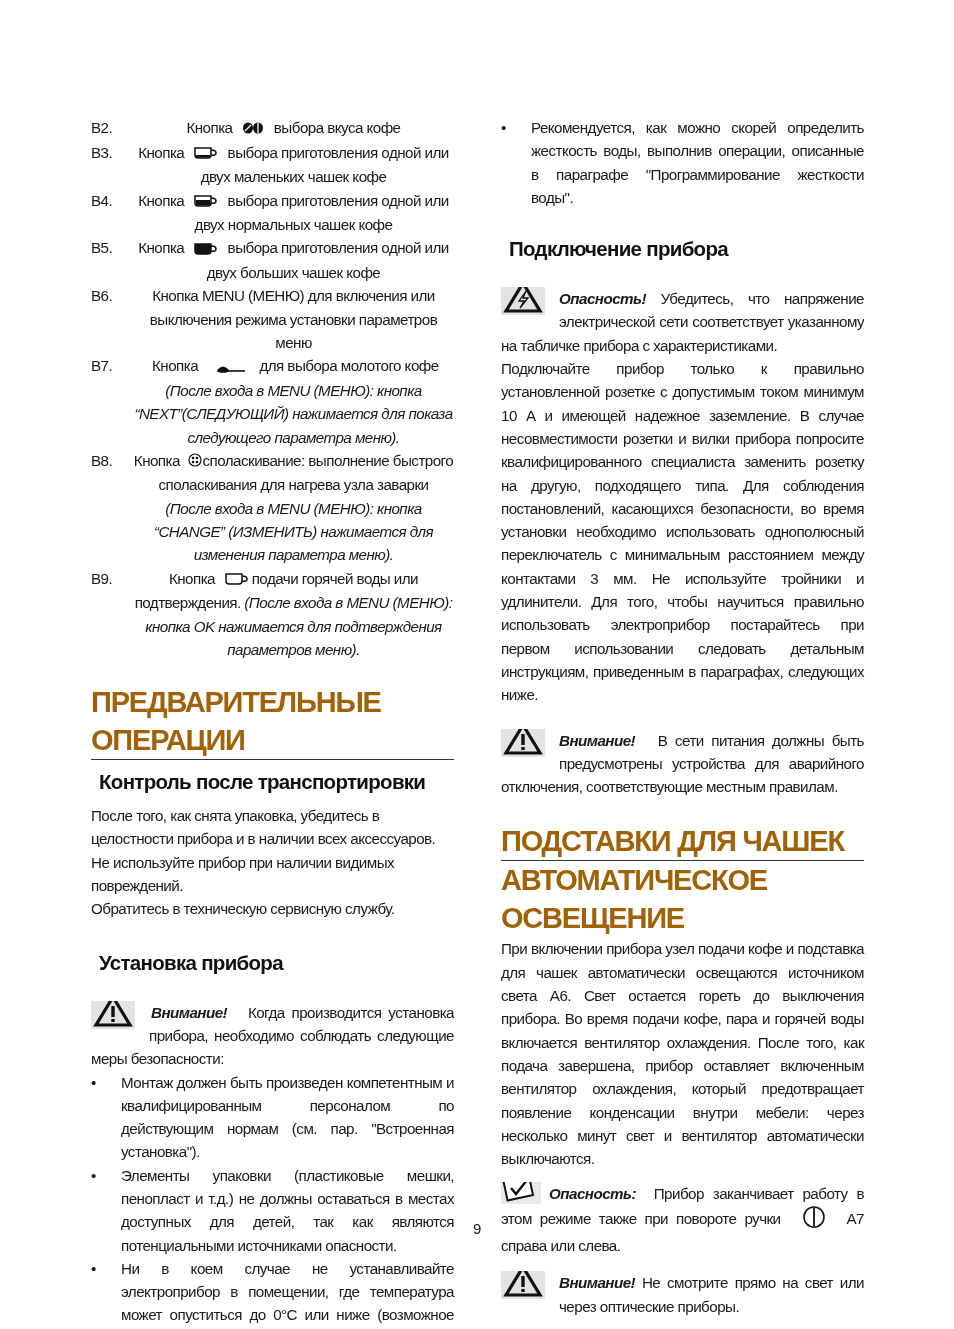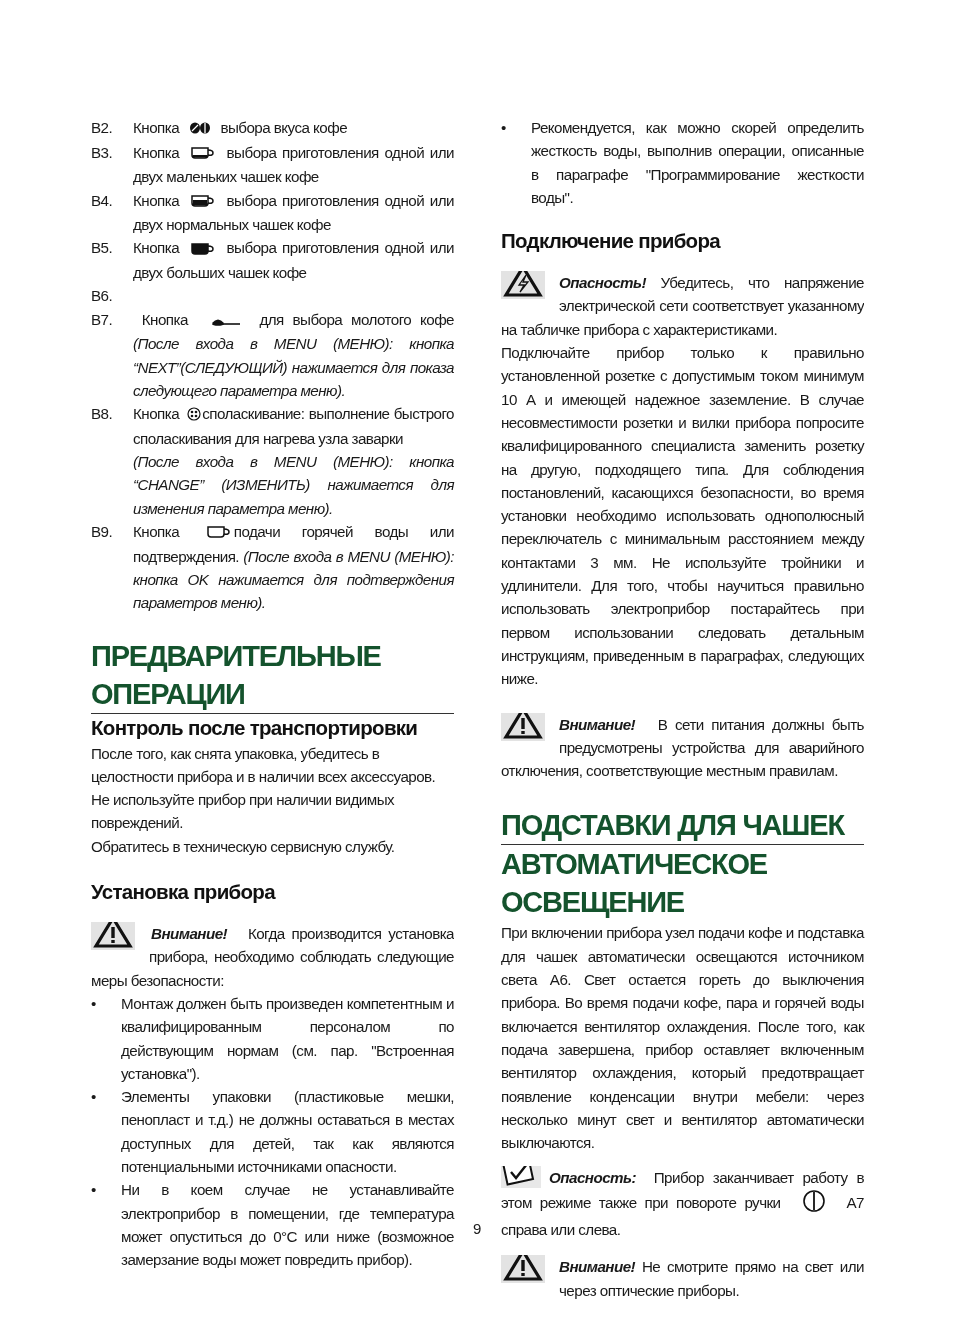--- a/index.html
+++ b/index.html
@@ -6,26 +6,26 @@
   body { width:954px; height:1329px; position:relative; overflow:hidden;
          font-family:"Liberation Sans Narrow","Liberation Sans", sans-serif; color:#1a1a1a; }
   .page { position:absolute; left:0; top:0; width:870px; height:1329px; }
   .col { position:absolute; top:116px; width:363px; }
   .col-left { left:91px; }
   .col-right { left:501px; }
   .txt { font-size:15.2px; line-height:23.3px; letter-spacing:-0.55px; transform-origin:left top; }
   .just { text-align:justify; }
   .item { display:flex; }
   .item .lbl { width:42px; flex:none; }
-  .item .body { flex:1; }
+  .item .body { flex:1;text-align:center; }
   .it { font-style:italic; }
   .bi { font-weight:bold; font-style:italic; }
-  .h1 { font-size:29px; font-weight:bold; letter-spacing:-1.2px; line-height:38px; margin:0; color:#14532d; }
+  .h1 { font-size:29px; font-weight:bold; letter-spacing:-1.2px; line-height:38px; margin:0; color:#a16207; }
   .h1-rule { border-bottom:1.5px solid #333; }
-  .h2 { font-size:20.5px; font-weight:bold; letter-spacing:-0.7px; line-height:28px; margin:0; color:#111; }
+  .h2 { font-size:20.5px; font-weight:bold; letter-spacing:-0.7px; line-height:28px; margin:8px; color:#111; }
   .bul { display:flex; }
   .bul .dot { width:30px; flex:none; }
   .bul .body { flex:1; }
   .icon-inline { display:inline-block; vertical-align:middle; margin:0 6px; }
   .warn-box { display:inline-block; width:44px; height:36px; background:#e3e3e3; vertical-align:bottom; position:relative; margin-right:14px; float:left; margin-top:-10px;}
   .warn-box svg { position:absolute; left:2px; top:1px; }
   .note-box { float:left; width:40px; height:34px; background:#e8e8e8; margin-right:8px; margin-top:-12px; position:relative; }
   .para-block { overflow:hidden; }
   .page-number { position:absolute; left:473px; top:1220px; font-size:15px; }
 </style>
@@ -91,20 +91,21 @@
               <path d="M1 1 H17 V8 Q17 11 14 11 H4 Q1 11 1 8 Z" fill="#111" stroke="#111" stroke-width="1.5"></path>
               <path d="M17 3 Q22 3 22 6 Q22 9 17 8" fill="none" stroke="#111" stroke-width="1.5"></path>
             </svg>
         </span>
         <span>выбора приготовления одной или двух больших чашек кофе</span>
       </span>
     </div>
 
     <div class="item just">
       <span class="lbl">B6.</span>
+      <span class="body">Кнопка MENU (МЕНЮ) для включения или выключения режима установки параметров меню</span>
     </div>
 
     <div class="item just">
       <span class="lbl">B7.</span>
       <span class="body">
         <span>&nbsp;</span><span>Кнопка</span>
         <span class="icon-inline" style="margin:0 10px 0 14px;">
           <svg width="30" height="10" viewBox="0 0 30 10">
               <path d="M1 7 Q7 0 13 7 Z" fill="#111"></path>
               <ellipse cx="7" cy="8" rx="6" ry="1.8" fill="#111"></ellipse>

